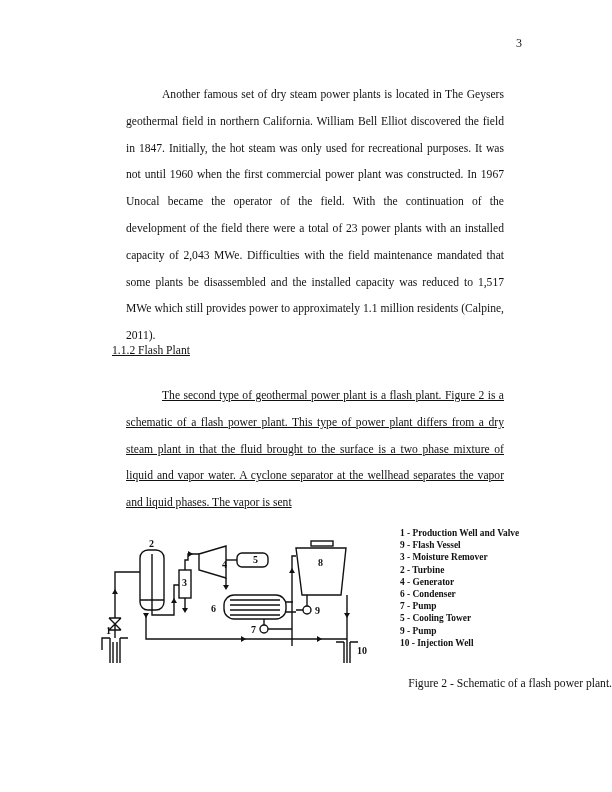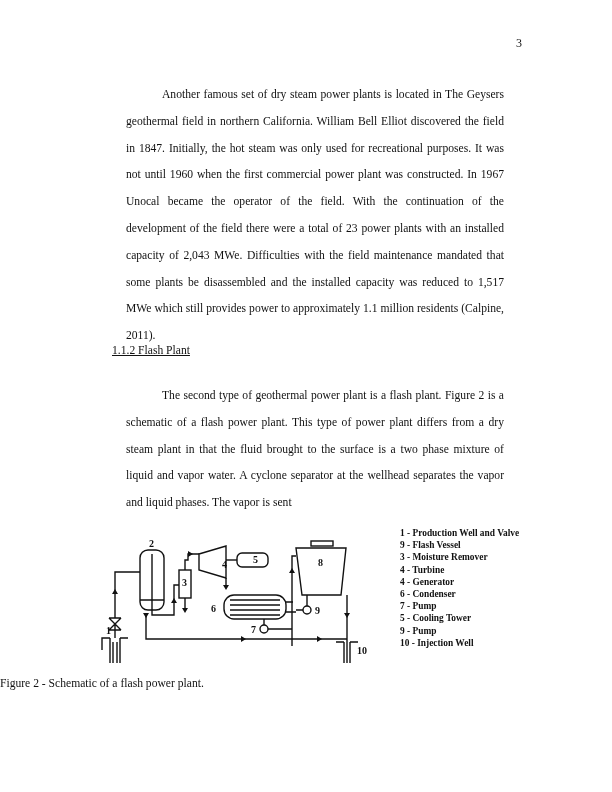--- a/index.html
+++ b/index.html
@@ -6,35 +6,35 @@
   body { width:612px; height:792px; position:relative; overflow:hidden;
          font-family:"Liberation Serif", "DejaVu Serif", serif; color:#111; }
   .pagenum { position:absolute; top:36px; right:90px; font-size:12px; }
   .textblock { position:absolute; left:108px; width:414px; font-size:11.6px; line-height:26.8px; text-align:justify; }
   .para { margin:18px; }
   .indent { text-indent:36px; }
   .heading { position:absolute; left:112px; top:344px; font-size:11.6px; text-decoration:underline; }
   .fig { position:absolute; left:96px; top:518px; width:430px; height:145px; }
   .legend { position:absolute; left:381px; top:527px; font-size:9.4px; font-weight:bold; line-height:12.2px;margin-left:19px; }
   .legend div { white-space:nowrap; }
-  .caption { position:absolute; top:677px; left:0; width:612px; text-align:left; font-size:11.6px; }
+  .caption { position:absolute; top:677px; left:0; width:612px; text-align:right; font-size:11.6px; }
   svg text { font-family:"Liberation Serif", serif; font-weight:bold; font-size:10px; fill:#111; }
 </style>
 </head>
 <body>
 
 <div class="pagenum">3</div>
 
 <div class="textblock" style="top:64px;">
   <p class="para indent">Another famous set of dry steam power plants is located in The Geysers geothermal field in northern California. William Bell Elliot discovered the field in 1847. Initially, the hot steam was only used for recreational purposes. It was not until 1960 when the first commercial power plant was constructed. In 1967 Unocal became the operator of the field. With the continuation of the development of the field there were a total of 23 power plants with an installed capacity of 2,043 MWe. Difficulties with the field maintenance mandated that some plants be disassembled and the installed capacity was reduced to 1,517 MWe which still provides power to approximately 1.1 million residents (Calpine, 2011).</p>
 </div>
 
 <div class="heading">1.1.2 Flash Plant</div>
 
-<div class="textblock" style="top:365px;">
+<div class="textblock" style="top:365px;text-decoration:underline;">
   <p class="para indent">The second type of geothermal power plant is a flash plant. Figure 2 is a schematic of a flash power plant. This type of power plant differs from a dry steam plant in that the fluid brought to the surface is a two phase mixture of liquid and vapor water. A cyclone separator at the wellhead separates the vapor and liquid phases. The vapor is sent</p>
 </div>
 
 <div class="fig">
   <svg width="285" height="145" viewBox="0 0 285 145">
     <g stroke="#111" stroke-width="1.4" fill="none">
 
       <path d="M6 132 V120 H14 M24 120 H32 M14 145 V120 M24 145 V120 M17 145 V124 M21 145 V124"></path>
 
       <path d="M19 120 V106 M13 100 L25 112 M25 100 L13 112 M13 100 H25 M13 112 H25"></path>
@@ -88,21 +88,21 @@
     <text x="222" y="48">8</text>
     <text x="219" y="96">9</text>
     <text x="261" y="136">10</text>
   </svg>
 </div>
 
 <div class="legend">
   <div>1 - Production Well and Valve</div>
   <div>9 - Flash Vessel</div>
   <div>3 - Moisture Remover</div>
-  <div>4 - Turbine</div>
+  <div>2 - Turbine</div>
   <div>4 - Generator</div>
   <div>6 - Condenser</div>
   <div>7 - Pump</div>
   <div>5 - Cooling Tower</div>
   <div>9 - Pump</div>
   <div>10 - Injection Well</div>
 </div>
 
 <div class="caption">Figure 2 - Schematic of a flash power plant.</div>
 

